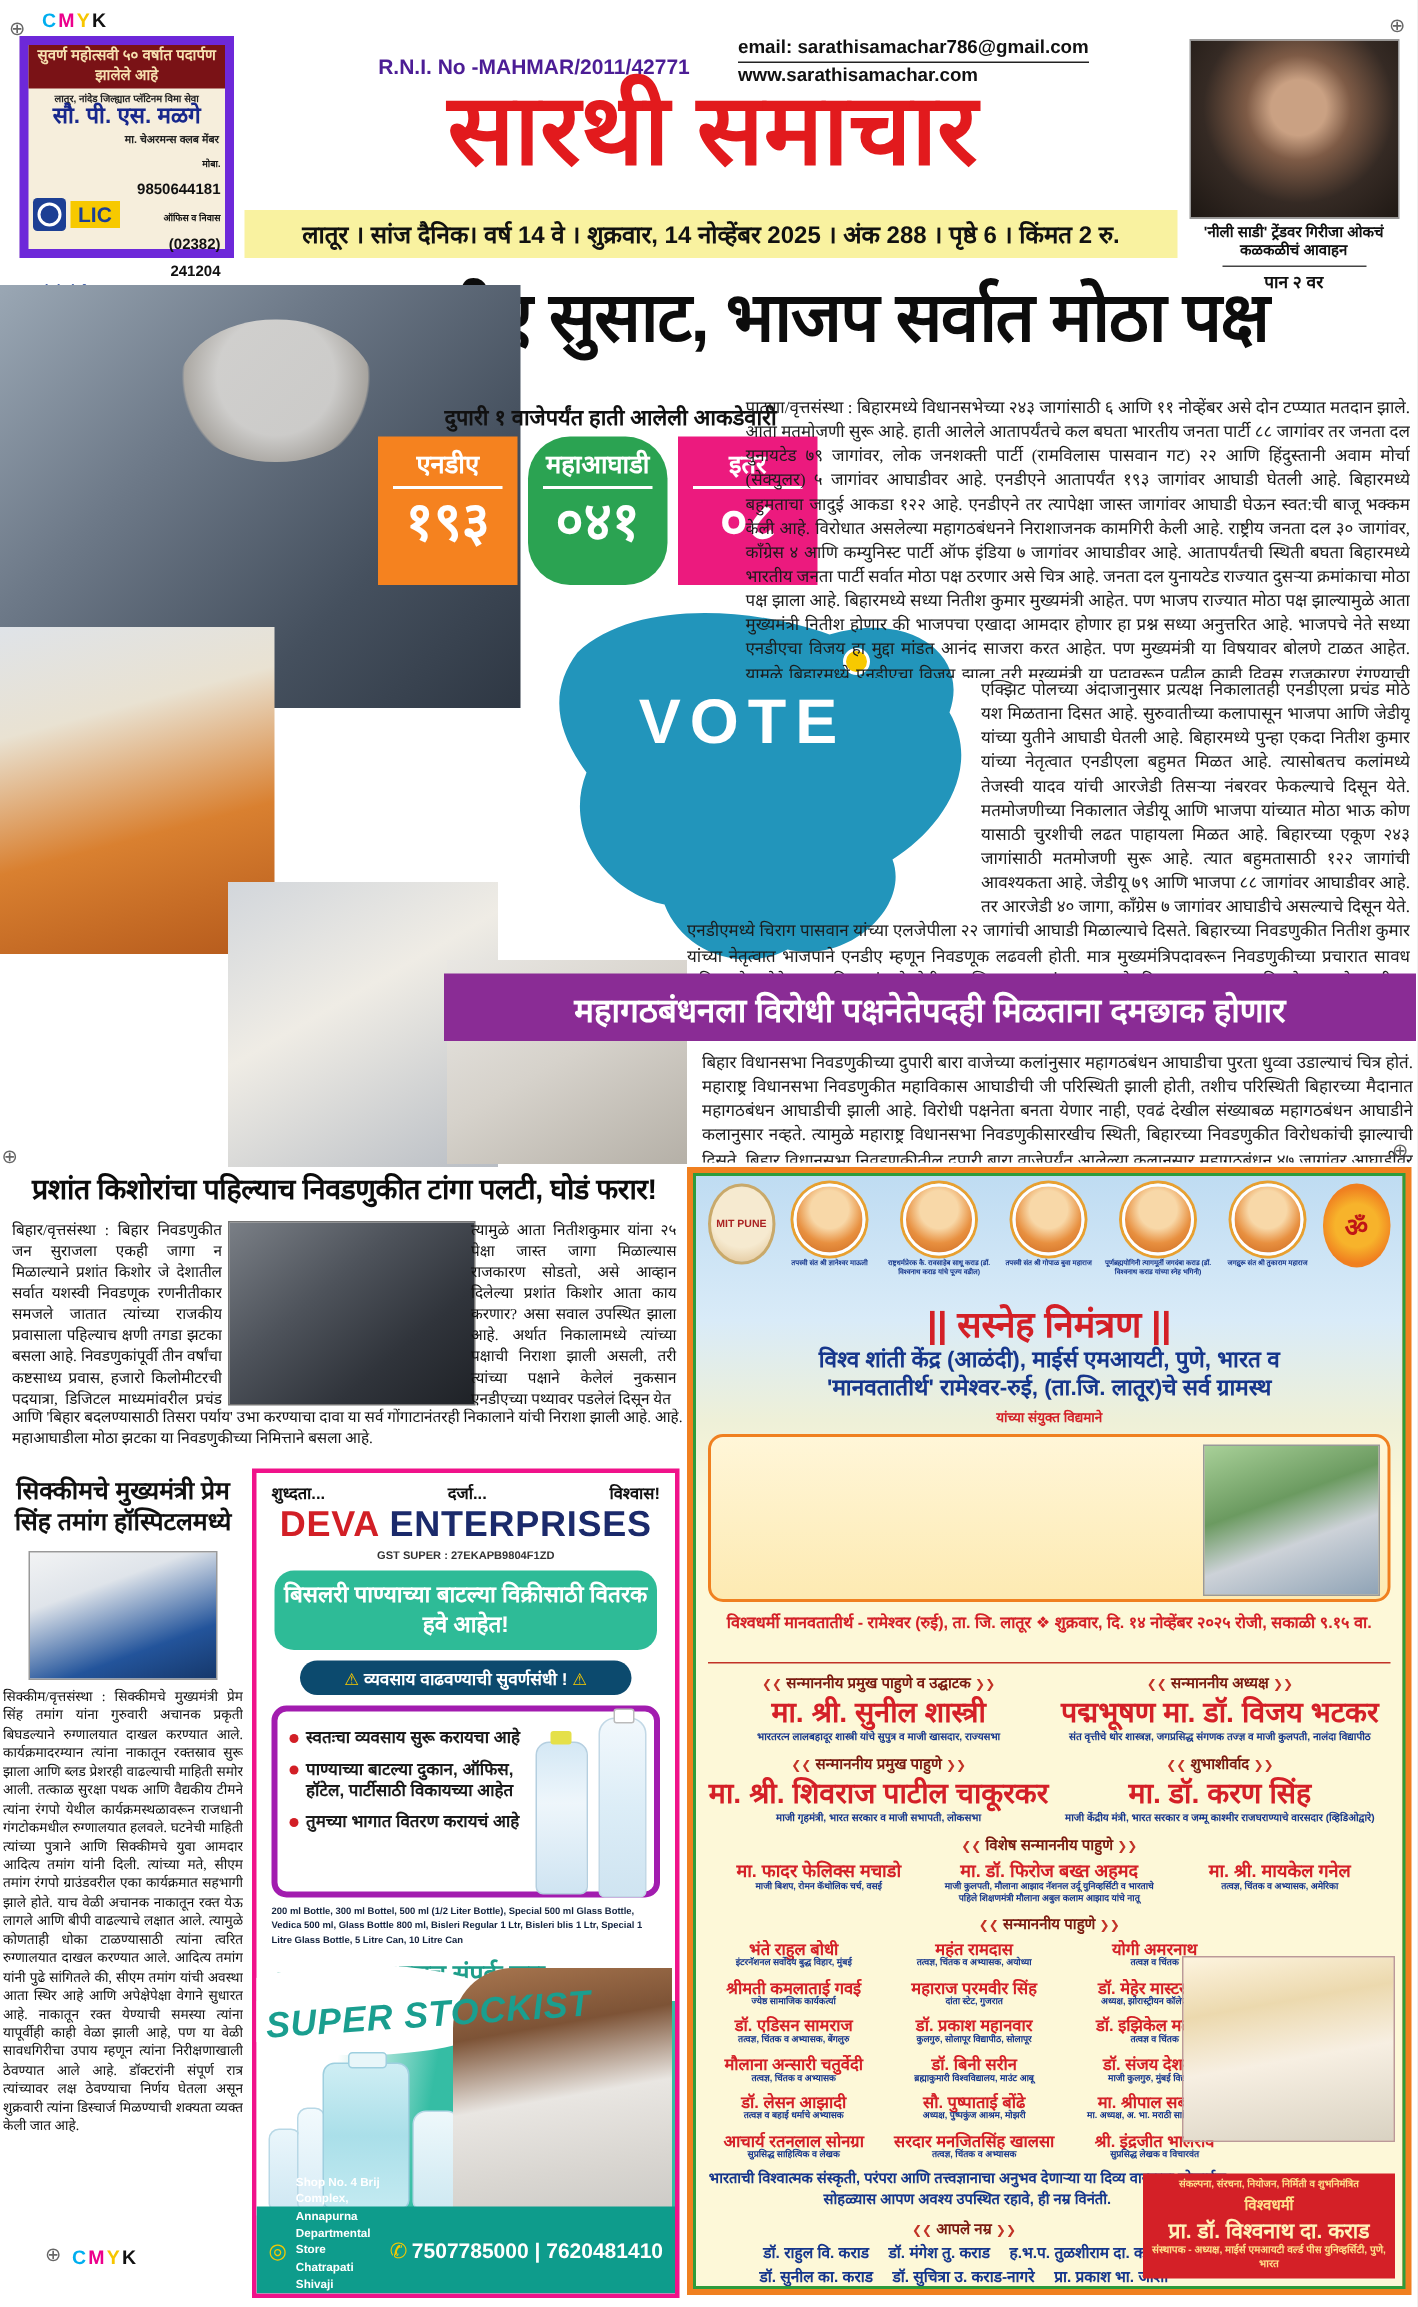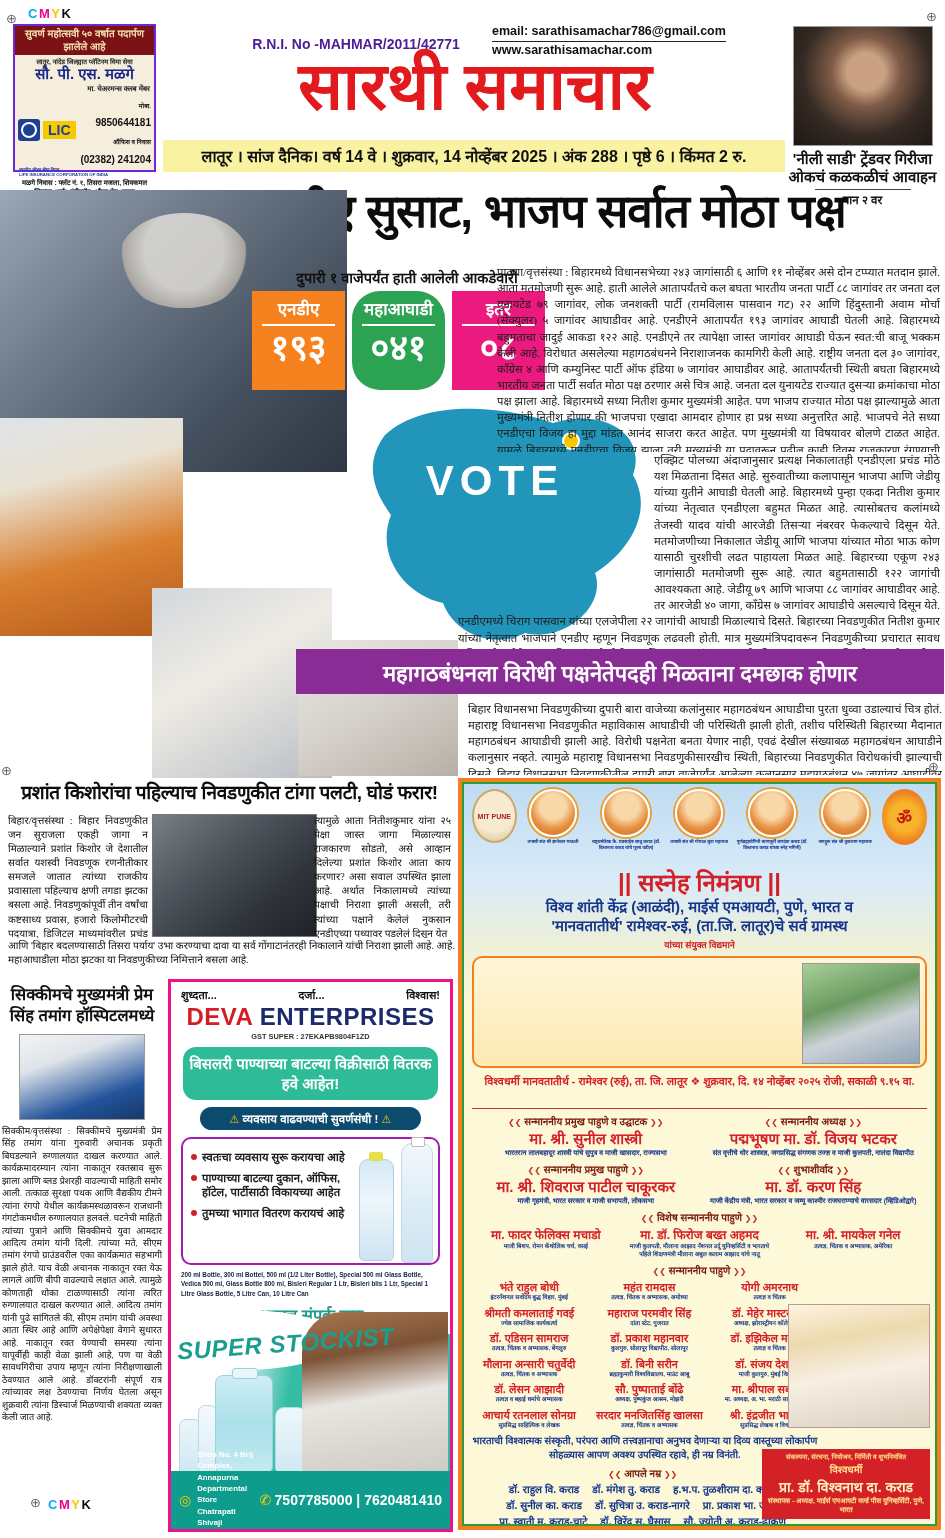--- a/index.html
+++ b/index.html
@@ -3,21 +3,21 @@
 <meta charset="utf-8">
 <style>
   html,body{margin:0;padding:0;background:#e8e8e8;}
   #page{position:relative;width:945px;height:1538px;background:#ffffff;margin:0 auto;
         font-family:"Liberation Sans","DejaVu Sans",sans-serif;overflow:hidden;color:#111;}
   .abs{position:absolute;}
   
   .crosshair{position:absolute;color:#666;font-size:13px;line-height:1;}
   .cmyk{position:absolute;font-size:13px;font-weight:800;letter-spacing:.5px;display:flex;gap:1px;}
   
-  .lic-ad{left:13px;top:24px;width:143px;height:148px;border:2px solid #6d28d9;background:#f6eedc;box-sizing:border-box;}
+  .lic-ad{left:13px;top:24px;width:143px;height:148px;border:6px solid #6d28d9;background:#f6eedc;box-sizing:border-box;}
   .lic-head{background:#7a1216;color:#f6dfae;font-size:10px;font-weight:800;text-align:center;padding:2px 1px;line-height:1.25;}
   .lic-line{font-size:6.6px;font-weight:700;text-align:center;margin-top:2px;color:#222;}
   .lic-name{color:#17278c;font-size:15px;font-weight:800;text-align:center;line-height:1.1;}
   .lic-sub{font-size:7.2px;font-weight:800;text-align:right;padding-right:4px;color:#222;}
   .lic-row{display:flex;align-items:center;gap:3px;padding:1px 3px 0;}
   .lic-emblem{width:22px;height:22px;background:#1d3f94;border-radius:3px;flex:0 0 auto;display:flex;align-items:center;justify-content:center;}
   .lic-emblem i{display:block;width:12px;height:12px;border:2px solid #fff;border-radius:50%;}
   .lic-yellow{background:#f7c900;color:#1d3f94;font-weight:900;font-size:14px;padding:2px 5px;line-height:1;}
   .lic-phones{flex:1;text-align:right;line-height:1.15;}
   .lic-phones .sm{font-size:6.2px;font-weight:700;}
@@ -27,21 +27,21 @@
   .rni{left:222px;top:36px;width:268px;text-align:center;font-size:14px;font-weight:700;color:#4c1d95;}
   .contact{left:492px;top:23px;font-size:12.5px;font-weight:700;line-height:1.35;}
   .contact .email{border-bottom:1.5px solid #222;padding-bottom:1px;display:inline-block;}
   .masthead{left:165px;top:47px;width:620px;text-align:center;font-size:66px;font-weight:900;color:#e21a1d;
             letter-spacing:0;white-space:nowrap;line-height:1.2;}
   .dateline{left:163px;top:140px;width:622px;height:32px;background:#f9f2a0;display:flex;align-items:center;justify-content:center;
             font-size:16px;font-weight:800;color:#111;white-space:nowrap;}
   .teaser{left:786px;top:26px;width:153px;text-align:center;}
   .teaser-photo{width:138px;height:118px;margin:0 auto;border:1px solid #9a9a9a;
     background:radial-gradient(circle at 52% 38%,#caa183 0 18%,#7e5b46 34%,#352a24 62%,#1d1713);}
-  .teaser-cap{font-size:15px;font-weight:800;line-height:1.2;margin-top:4px;}
+  .teaser-cap{font-size:10px;font-weight:800;line-height:1.2;margin-top:4px;}
   .teaser-rule{width:96px;border-top:1.2px solid #444;margin:3px auto 2px;}
   .teaser-page{font-size:11.5px;font-weight:800;}
   
   .main-headline{left:148px;top:186px;width:795px;text-align:center;font-size:46px;font-weight:900;color:#0c0c0c;
                  white-space:nowrap;letter-spacing:-1px;line-height:1.1;}
   .photo-nitish{left:0;top:190px;width:347px;height:282px;
     background:linear-gradient(135deg,#9aa7b4 0%,#6d7988 35%,#45505e 70%,#2e3743 100%);}
   .photo-nitish::after{content:"";position:absolute;left:34%;top:8%;width:38%;height:34%;border-radius:50%;
     background:radial-gradient(circle at 50% 40%,#e7e3dd 0 45%,#b9b2a8 70%,transparent 72%);opacity:.8;}
   .photo-modi{left:0;top:418px;width:183px;height:218px;
@@ -85,21 +85,21 @@
   .deva{left:168px;top:979px;width:285px;height:553px;border:3px solid #f0128a;background:#fff;box-sizing:border-box;overflow:hidden;}
   .deva-top{display:flex;justify-content:space-between;padding:5px 10px 0;font-size:11px;font-weight:800;}
   .deva-title{text-align:center;font-size:24px;font-weight:900;letter-spacing:.5px;margin-top:1px;}
   .deva-title .red{color:#d21f26;} .deva-title .navy{color:#1b2a6b;}
   .deva-gst{text-align:center;font-size:7.4px;font-weight:700;color:#333;margin-top:1px;}
   .deva-green{margin:6px 12px 0;background:#2ebb97;border-radius:13px;color:#fff;text-align:center;
               font-size:15px;font-weight:800;padding:7px 4px;line-height:1.3;}
   .deva-pill{margin:7px auto 0;width:78%;background:#0c4a6e;border-radius:999px;color:#fff;text-align:center;
              font-size:11.5px;font-weight:800;padding:4px 2px;}
   .deva-pill .warn{color:#f7c900;font-size:11px;}
-  .deva-offer{margin:7px 10px 0;border:2px solid #a21caf;border-radius:10px;padding:4px 8px;position:relative;height:128px;box-sizing:border-box;}
+  .deva-offer{margin:7px 10px 0;border:4px solid #a21caf;border-radius:10px;padding:4px 8px;position:relative;height:128px;box-sizing:border-box;}
   .deva-offer ul{margin:2px 0;padding:0;list-style:none;width:168px;}
   .deva-offer li{font-size:11.3px;font-weight:800;color:#1c1c1c;margin:7px 0;padding-left:11px;position:relative;line-height:1.25;}
   .deva-offer li::before{content:"";position:absolute;left:0;top:4px;width:6px;height:6px;border-radius:50%;background:#d21f26;}
   .bottle-a{position:absolute;right:44px;top:20px;width:33px;height:100px;border:1px solid #b5cfe0;border-radius:9px 9px 5px 5px;
             background:linear-gradient(#d4e8f5,#eef6fb 40%,#cfe4f2);}
   .bottle-a::before{content:"";position:absolute;top:-8px;left:9px;width:14px;height:9px;background:#e5e04a;border-radius:2px;}
   .bottle-b{position:absolute;right:5px;top:4px;width:30px;height:118px;border:1px solid #c2d8e6;border-radius:11px 11px 4px 4px;
             background:linear-gradient(#f2f8fc,#dcedf7 50%,#cfe4f1);}
   .bottle-b::before{content:"";position:absolute;top:-7px;left:9px;width:12px;height:8px;background:#fff;border:1px solid #bbb;border-radius:2px;}
   .deva-english{margin:5px 10px 0;font-size:6.3px;font-weight:800;color:#13233f;line-height:1.5;}
@@ -156,21 +156,21 @@
   .bx3{color:#16368c;font-size:10px;font-weight:800;margin-top:1px;}
   .bx4{color:#c21e22;font-size:26px;font-weight:900;margin-top:2px;text-shadow:1px 2px 0 #f3c24a;}
   .inv-venue{text-align:center;color:#d42027;font-size:10.8px;font-weight:900;margin-top:5px;padding-bottom:20px;
              border-bottom:1.5px solid #c23327;white-space:nowrap;}
   .sec-head{text-align:center;color:#7a1a10;font-size:10px;font-weight:900;margin-top:5px;}
   .sec-head .orn{color:#c23327;font-size:8px;}
   .row2{display:flex;}
   .row2 .cell{flex:1;text-align:center;}
   .g-name{color:#d42027;font-weight:900;}
   .g-desc{color:#16368c;font-weight:700;line-height:1.25;}
-  .cell .g-name{font-size:15px;} .cell .g-desc{font-size:6.8px;margin-top:1px;}
+  .cell .g-name{font-size:19px;} .cell .g-desc{font-size:6.8px;margin-top:1px;}
   .grid3{display:grid;grid-template-columns:1fr 1fr 1fr;column-gap:6px;row-gap:3px;margin-top:2px;}
   .grid3 .g-item{text-align:center;}
   .grid3 .g-name{font-size:11px;} .grid3 .g-desc{font-size:6px;}
   .grid-guests{width:78%;}
   .inv-note{width:76%;text-align:center;color:#16368c;font-size:9.8px;font-weight:800;line-height:1.35;margin-top:5px;}
   .hosts{display:flex;flex-wrap:wrap;justify-content:center;column-gap:13px;row-gap:2px;width:75%;margin-top:2px;}
   .host{color:#16368c;font-size:10.3px;font-weight:900;text-align:center;}
   .founder-photo{position:absolute;right:5px;bottom:96px;width:140px;height:122px;border:1px solid #b99;
     background:linear-gradient(170deg,#fdf4df 0%,#ecd9ae 28%,#f7efe2 55%,#d9d2c2 100%);}
   .founder-box{position:absolute;right:5px;bottom:5px;width:168px;background:#d42027;color:#ffe08a;text-align:center;

